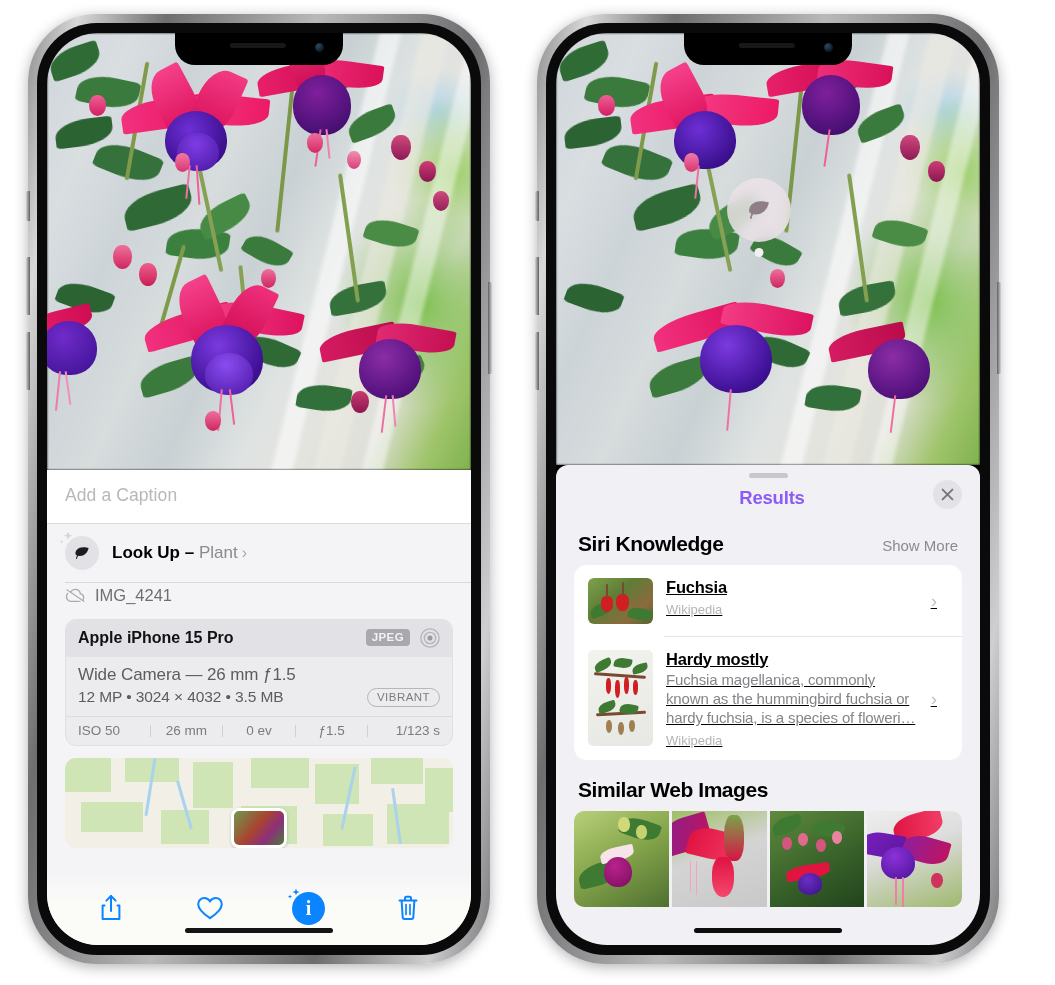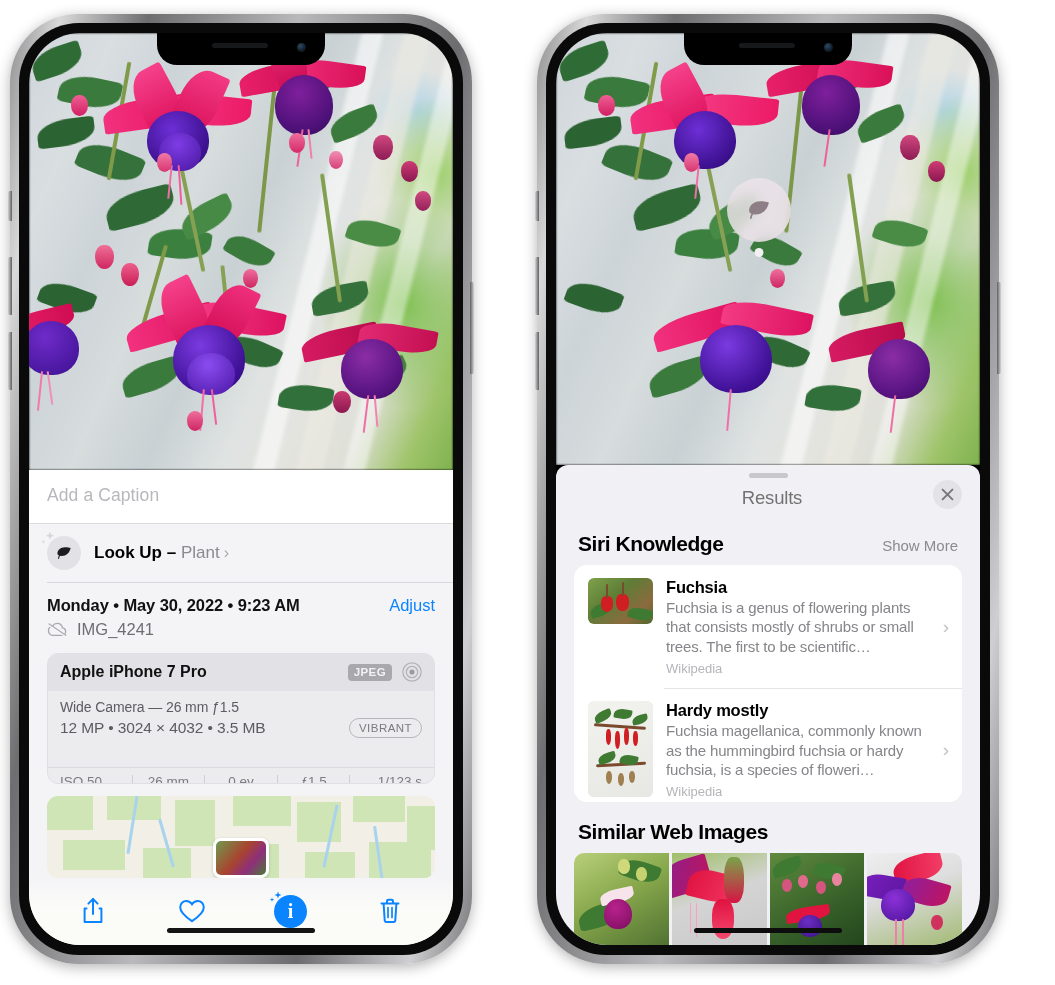--- a/index.html
+++ b/index.html
@@ -6,21 +6,21 @@
   html, body {
     width: 1055px; height: 985px;
     background: #ffffff;
     font-family: "Liberation Sans", sans-serif;
     overflow: hidden;
   }
   .stage { position: relative; width: 1055px; height: 985px; }
 
   
   .phone { position: absolute; top: 14px; width: 462px; height: 950px; }
-  .phone.left  { left: 10px; }
+  .phone.left  { left: 28px; }
   .phone.right { left: 537px; }
 
   .frame-outer {
     position: absolute; inset: 0;
     border-radius: 68px;
     background: linear-gradient(100deg,#8d8d8f 0%,#d9d9da 8%,#6e6e70 22%,#b9b9bb 46%,#6c6c6e 72%,#cfcfd1 90%,#78787a 100%);
     box-shadow: 0 3px 14px rgba(0,0,0,.30);
   }
   .frame-inner {
     position: absolute; left: 9px; top: 9px; right: 9px; bottom: 9px;
@@ -150,36 +150,35 @@
     background: #e2e2e6; padding: 7px 11px 8px 12px;
   }
   .cam-model { font-size: 16px; font-weight: 700; color: #111; }
   .cam-head-right { display: flex; align-items: center; gap: 9px; }
   .badge-jpeg {
     background: #a8a8ad; color: #f2f2f4;
     font-size: 11.5px; font-weight: 600; letter-spacing: .4px;
     padding: 2.5px 6px 3px; border-radius: 4px;
   }
   .cam-body { padding: 8px 12px 9px 12px; background: #ececef; }
-  .cam-lens { font-size: 14px; color: #5c5c61; letter-spacing: -.1px; }
+  .cam-lens { font-size: 17px; color: #5c5c61; letter-spacing: -.1px; }
   .cam-spec-row {
     display: flex; align-items: center; justify-content: space-between;
     margin-top: 3px;
   }
   .cam-spec { font-size: 15.5px; color: #5c5c61; letter-spacing: -.1px; text-align: center; }
   .badge-vibrant {
     border: 1px solid #b6b6bb; color: #7b7b80;
     font-size: 11.5px; letter-spacing: .45px;
     padding: 2.5px 9px 3px; border-radius: 10px;
   }
   .exif-row {
     display: flex; align-items: center;
     border-top: .5px solid #dcdce0;
     padding: 6px 12px 7px 12px;
-    margin-top: 20px;
   }
   .exif-cell { flex: 1; text-align: center; font-size: 13.5px; color: #7a7a80; }
   .exif-cell:first-child { text-align: left; }
   .exif-cell:last-child { text-align: right; }
   .exif-sep { width: 1px; height: 12px; background: #cfcfd4; }
 
   .map-card {
     margin: 12px 18px 0 18px; height: 90px;
     border-radius: 11px; overflow: hidden; position: relative;
     background: #f1efe6;
@@ -227,38 +226,38 @@
     overflow: hidden;
   }
   .grabber {
     width: 39px; height: 5px; border-radius: 3px; background: #c7c7cc;
     margin: 8px auto 0;
   }
   .res-head {
     position: relative; display: flex; align-items: center; justify-content: center;
     padding: 9px 0 13px;
   }
-  .res-title { font-size: 18.5px; font-weight: 400; color: #737373; letter-spacing: -.2px; margin-left: 8px; }
+  .res-title { font-size: 18.5px; font-weight: 700; color: #8b5cf6; letter-spacing: -.2px; margin-left: 8px; }
   .close-btn {
     position: absolute; right: 18px; top: 2px;
     width: 29px; height: 29px; border-radius: 50%;
     background: #e2e2e7; color: #7c7c82;
     display: flex; align-items: center; justify-content: center;
   }
   .section-head {
     display: flex; align-items: baseline; justify-content: space-between;
     padding: 10px 22px 9px 22px;
   }
   .section-title { font-size: 21px; font-weight: 700; color: #000; letter-spacing: -.45px; }
   .show-more { font-size: 15px; color: #8a8a8f; }
 
   .knowledge-card {
     margin: 0 18px; background: #fff; border-radius: 13px; overflow: hidden;
   }
-  .k-row { display: flex; align-items: flex-start; gap: 13px; padding: 13px 11px 12px 14px; }
+  .k-row { display: flex; align-items: flex-start; gap: 13px; padding: 13px 23px 12px 14px; text-decoration: underline; }
   .k-thumb { flex: none; border-radius: 6px; overflow: hidden; position: relative; }
   .k-thumb.wide  { width: 65px; height: 46px; }
   .k-thumb.tall  { width: 65px; height: 96px; background: #e9e9e6; }
   .k-body { flex: 1; min-width: 0; }
   .k-title { font-size: 16.5px; font-weight: 700; color: #000; letter-spacing: -.2px; }
   .k-desc { font-size: 15px; color: #85858a; line-height: 1.29; margin-top: 1px; letter-spacing: -.15px; }
   .k-src { font-size: 13px; color: #b4b4b9; margin-top: 5px; }
   .k-chev { flex: none; align-self: center; color: #c2c2c7; font-size: 19px; padding-right: 2px; }
   .k-divider { height: .5px; background: #e6e6ea; margin-left: 90px; }
 
@@ -399,37 +398,33 @@
                 <path d="M4.2 13.6c-.9-4.6 3.2-8.6 9.1-8.6 2.8 0 5.1.5 6.6 1-1.1 5.8-5.4 9.6-10.5 9.6-1.6 0-3-.3-4-.8z" fill="#1c1c1e"></path>
                 <path d="M5.6 19.2c-.45 0-.8-.38-.75-.83.3-2.6 1.8-4.9 4.1-6.3.35-.2.78-.07.95.28.16.33.03.72-.3.92-1.95 1.2-3.2 3.1-3.46 5.3-.04.35-.3.63-.64.63z" fill="#1c1c1e"></path>
               </svg>
             </div>
           </div>
           <div class="lookup-text"><span>Look Up – </span><span class="sub">Plant</span><span class="chev-small">›</span></div>
         </div>
 
         <div class="divider-inset"></div>
 
-        <div class="date-row">
-          <div class="date-text">Monday • May 30, 2022 • 9:23 AM</div>
-          <div class="adjust-link">Adjust</div>
-        </div>
 
         <div class="file-row">
           <svg width="21" height="15" viewBox="0 0 24 17">
             <path d="M6.5 15.3h10.2c2.6 0 4.6-2 4.6-4.4 0-2.2-1.6-4-3.7-4.3-.5-2.9-3-5-6-5-2.2 0-4.1 1.2-5.2 3-2.6.2-4.7 2.4-4.7 5.1 0 2.8 2.1 5.6 4.8 5.6z" fill="none" stroke="#a9a9ae" stroke-width="1.5"></path>
             <line x1="2.4" y1="2.2" x2="21.4" y2="15.2" stroke="#a9a9ae" stroke-width="1.6" stroke-linecap="round"></line>
             <line x1="2.4" y1="3.9" x2="21.4" y2="16.9" stroke="#f4f4f7" stroke-width="1.6" stroke-linecap="round"></line>
           </svg>
           <span class="file-name">IMG_4241</span>
         </div>
 
         <div class="cam-card">
           <div class="cam-head">
-            <div class="cam-model">Apple iPhone 7 Pro</div>
+            <div class="cam-model">Apple iPhone 15 Pro</div>
             <div class="cam-head-right">
               <span class="badge-jpeg">JPEG</span>
               <svg width="22" height="22" viewBox="0 0 24 24">
                 <circle cx="12" cy="12" r="10" fill="none" stroke="#b3b3b8" stroke-width="1.4"></circle>
                 <circle cx="12" cy="12" r="6.2" fill="none" stroke="#b3b3b8" stroke-width="1.4"></circle>
                 <circle cx="12" cy="12" r="2.8" fill="#9a9aa0"></circle>
               </svg>
             </div>
           </div>
           <div class="cam-body">
@@ -618,21 +613,20 @@
               <div class="t-bgA"></div>
               <div class="t-grn" style="left:2px; top:26px; width:22px; height:12px; transform:rotate(-18deg);"></div>
               <div class="t-grn" style="left:40px;top:30px; width:24px; height:12px; transform:rotate(14deg);"></div>
               <div class="t-red" style="left:13px;top:18px; width:12px; height:16px;"></div>
               <div class="t-red" style="left:28px;top:16px; width:13px; height:17px;"></div>
               <div class="t-stk" style="left:18px;top:6px;  width:2px; height:14px;"></div>
               <div class="t-stk" style="left:34px;top:4px;  width:2px; height:14px;"></div>
             </div>
             <div class="k-body">
               <div class="k-title">Fuchsia</div>
-              <div class="k-desc">Fuchsia is a genus of flowering plants that consists mostly of shrubs or small trees. The first to be scientific…</div>
               <div class="k-src">Wikipedia</div>
             </div>
             <div class="k-chev">›</div>
           </div>
 
           <div class="k-divider"></div>
 
           <div class="k-row">
             <div class="k-thumb tall">
               <div class="t-bgB"></div>

